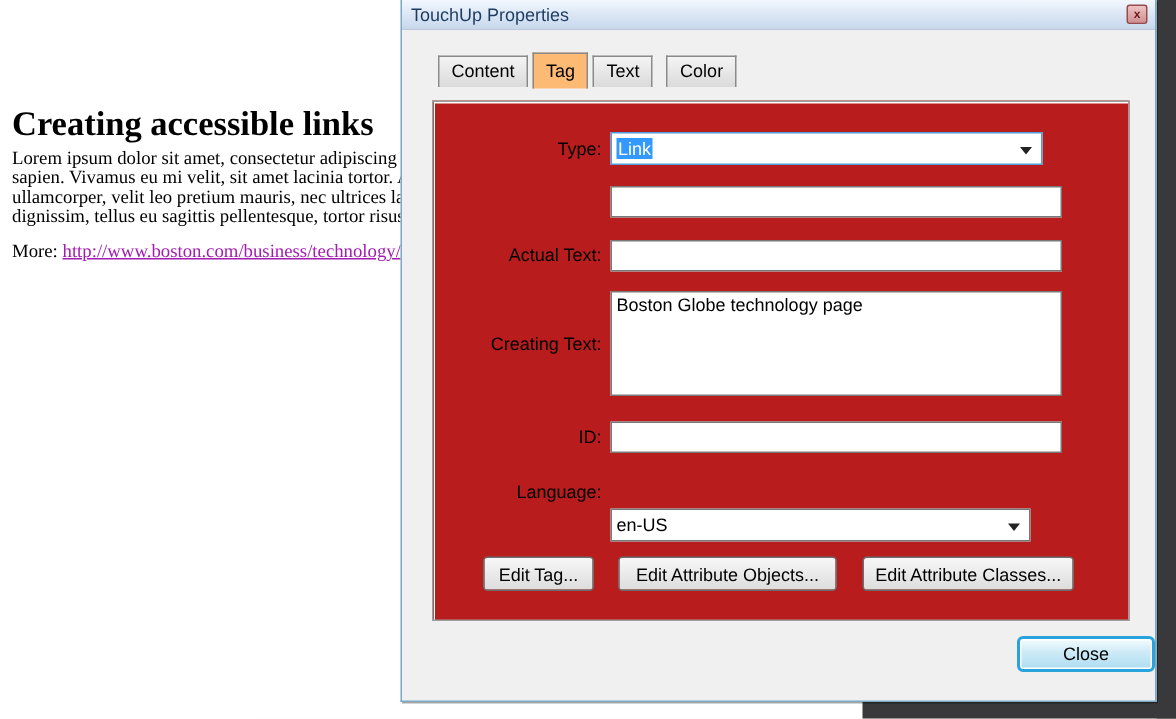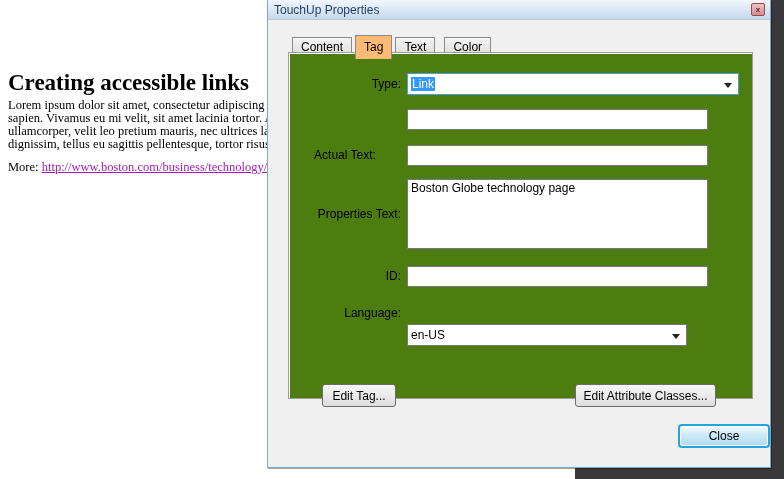--- a/index.html
+++ b/index.html
@@ -35,43 +35,43 @@
 
   
   .tabs { position:absolute; left:24px; top:34px; height:24px; display:flex; align-items:flex-end; }
   .tab { height:21px; line-height:19px; text-align:center; background:linear-gradient(#f4f4f4,#dadada);
          border:1px solid #8a8a8a; border-bottom:none; margin-right:3px; padding:0 8px; cursor:pointer; }
   .tab.sel { height:24px; line-height:22px; background:#fdba74; position:relative; z-index:2; margin-bottom:-1px; }
   .tab-text { margin-right:4px;text-align:center; }
   .tab-color { margin-left:5px; }
 
   
-  .frame { position:absolute; left:20px; top:52px; width:465px; height:347px;
-           border:1px solid #9d9d9d; background:#4d7c0f; box-shadow:inset 1px 1px 0 #ffffff; }
+  .frame { position:absolute; left:20px; top:67px; width:465px; height:347px;
+           border:1px solid #9d9d9d; background:#b91c1c; box-shadow:inset 1px 1px 0 #ffffff; }
   .flabel { position:absolute; left:0; width:112px; text-align:right; color:#000; }
   .field  { position:absolute; left:118px; width:301px; background:#fff; border:1px solid #787878; }
   input.field { padding:0 3px; font-family:"Liberation Sans",sans-serif; font-size:12px; height:21px; outline:none; }
 
   .combo { height:22px; line-height:20px; padding-left:3px; position:relative; cursor:pointer; }
   .combo.focused { border:1px solid #4f9cd9; }
   .combo .arrow { position:absolute; right:6px; top:9px; width:0; height:0;
                   border-left:4px solid transparent; border-right:4px solid transparent;
                   border-top:5px solid #222; }
   .sel-text { background:#3399ff; color:#fff; padding:0 1px; }
 
   textarea.field { height:70px; resize:none; padding:1px 3px; font-family:Liberation Sans, sans-serif;
                    font-size:12px; outline:none; overflow:hidden; }
 
-  .y-type {top:20px;}  .y-title {top:56px;}  .y-actual {top:92px;text-align:center;}
+  .y-type {top:20px;}  .y-title {top:56px;}  .y-actual {top:92px;}
   .y-alt {top:126px;}  .y-id {top:213px;}    .y-lang {top:249px;}
   .lh21 {line-height:21px;} .lh70 {line-height:70px;}
 
   .btn { position:absolute; top:303px; height:23px; background:linear-gradient(#f7f7f7,#dddddd);
          border:1px solid #6d6d6d; border-radius:3px; font-size:12px; font-family:"Liberation Sans",sans-serif;
-         color:#000; cursor:pointer;margin-top:28px; }
+         color:#000; cursor:pointer; }
   .btn-edit-tag {left:33px; width:74px;}
   .btn-edit-obj {left:123px; width:146px;}
   .btn-edit-cls {left:286px; width:141px;}
 
   .btn-close { position:absolute; left:410px; top:424px; width:92px; height:24px;
                background:linear-gradient(#f4fbfe,#cdeaf7 45%,#aedcf1); border:2px solid #29a3dc;
                border-radius:4px; box-shadow:inset 0 0 0 1px #fff; font-size:12px;
                font-family:"Liberation Sans",sans-serif; color:#000; cursor:pointer; }
 </style>
 </head>
@@ -101,40 +101,41 @@
   <div class="tabs">
     <span class="tab">Content</span>
     <span class="tab sel">Tag</span>
     <span class="tab tab-text">Text</span>
     <span class="tab tab-color">Color</span>
   </div>
 
   <div class="frame">
 
     <span class="flabel y-type lh21" style="top:21px">Type:</span>
-    <div class="field combo focused y-type" style="width:332px">
+    <div class="field combo focused y-type" style="width:288px">
       <span class="sel-text">Link</span>
       <span class="arrow"></span>
     </div>
 
     <input class="field y-title" value="" style="">
 
     <span class="flabel y-actual lh21">Actual Text:</span>
     <input class="field y-actual" value="" style="">
 
-    <span class="flabel y-alt lh70">Properties Text:</span>
+    <span class="flabel y-alt lh70">Creating Text:</span>
     <textarea class="field y-alt" style="">Boston Globe technology page</textarea>
 
     <span class="flabel y-id lh21">ID:</span>
     <input class="field y-id" value="" style="">
 
     <span class="flabel y-lang lh21" style="top:250px">Language:</span>
     <div class="field combo y-lang" style="width:280px">
       <span>en-US</span>
       <span class="arrow"></span>
     </div>
 
     <button class="btn btn-edit-tag">Edit Tag...</button>
+    <button class="btn btn-edit-obj">Edit Attribute Objects...</button>
     <button class="btn btn-edit-cls">Edit Attribute Classes...</button>
   </div>
 
   <button class="btn-close">Close</button>
 </div>
 
 </body></html>

